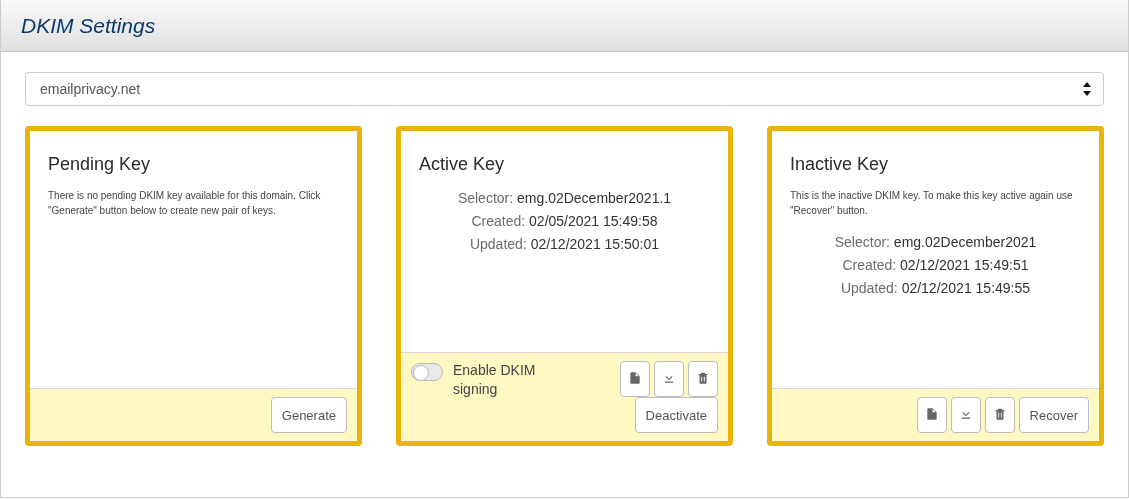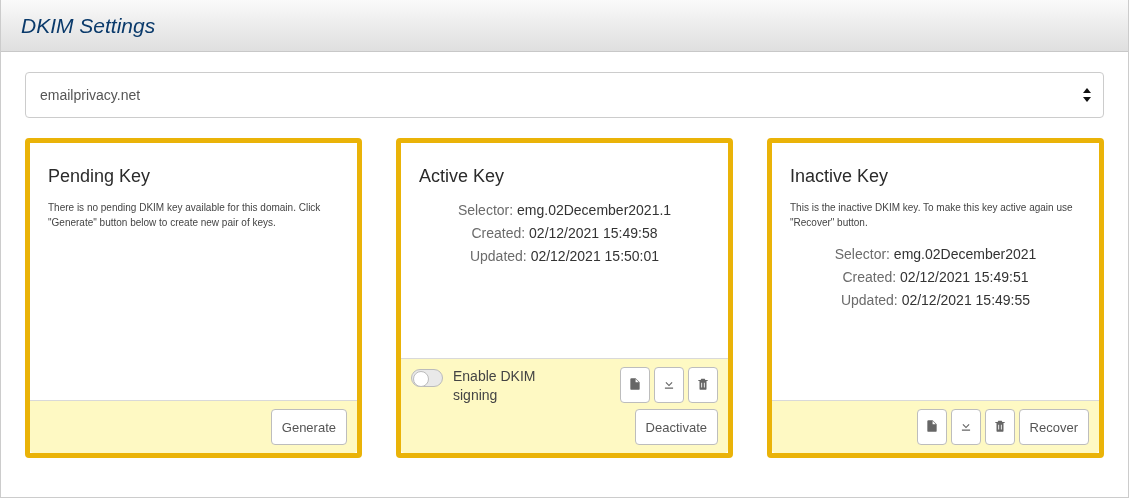--- a/index.html
+++ b/index.html
@@ -33,21 +33,21 @@
     font-size: 21px;
     font-weight: 500;
   }
   .content {
     padding: 20px 24px;
   }
   .domain-select {
     position: relative;
     border: 1px solid #ccc;
     border-radius: 4px;
-    height: 46px;
+    height: 34px;
     display: flex;
     align-items: center;
     padding: 0 14px;
     background: #fff;
     margin-bottom: 20px;
     cursor: pointer;
   }
   .domain-select-text {
     color: #555;
     font-size: 14px;
@@ -182,21 +182,21 @@
   }
   .toggle-label {
     color: #444;
     font-size: 14px;
     line-height: 1.35;
   }
   .footer-stack {
     display: flex;
     flex-direction: column;
     align-items: flex-end;
-    gap: 6px;
+    gap: 0;
   }
   .btn-row {
     display: flex;
     gap: 4px;
   }
 </style>
 </head>
 <body>
 
 <div class="page">
@@ -227,21 +227,21 @@
 
       <div class="card">
         <div class="card-body">
           <h2 class="card-title">Active Key</h2>
           <div class="kv-row">
             <span class="kv-label">Selector:</span>
             <span class="kv-value">emg.02December2021.1</span>
           </div>
           <div class="kv-row">
             <span class="kv-label">Created:</span>
-            <span class="kv-value">02/12/2021 15:49:58</span>
+            <span class="kv-value">02/05/2021 15:49:58</span>
           </div>
           <div class="kv-row">
             <span class="kv-label">Updated:</span>
             <span class="kv-value">02/12/2021 15:50:01</span>
           </div>
         </div>
         <div class="card-footer">
           <div class="toggle-wrap">
             <div class="toggle"></div>
             <div class="toggle-label">Enable DKIM signing</div>

